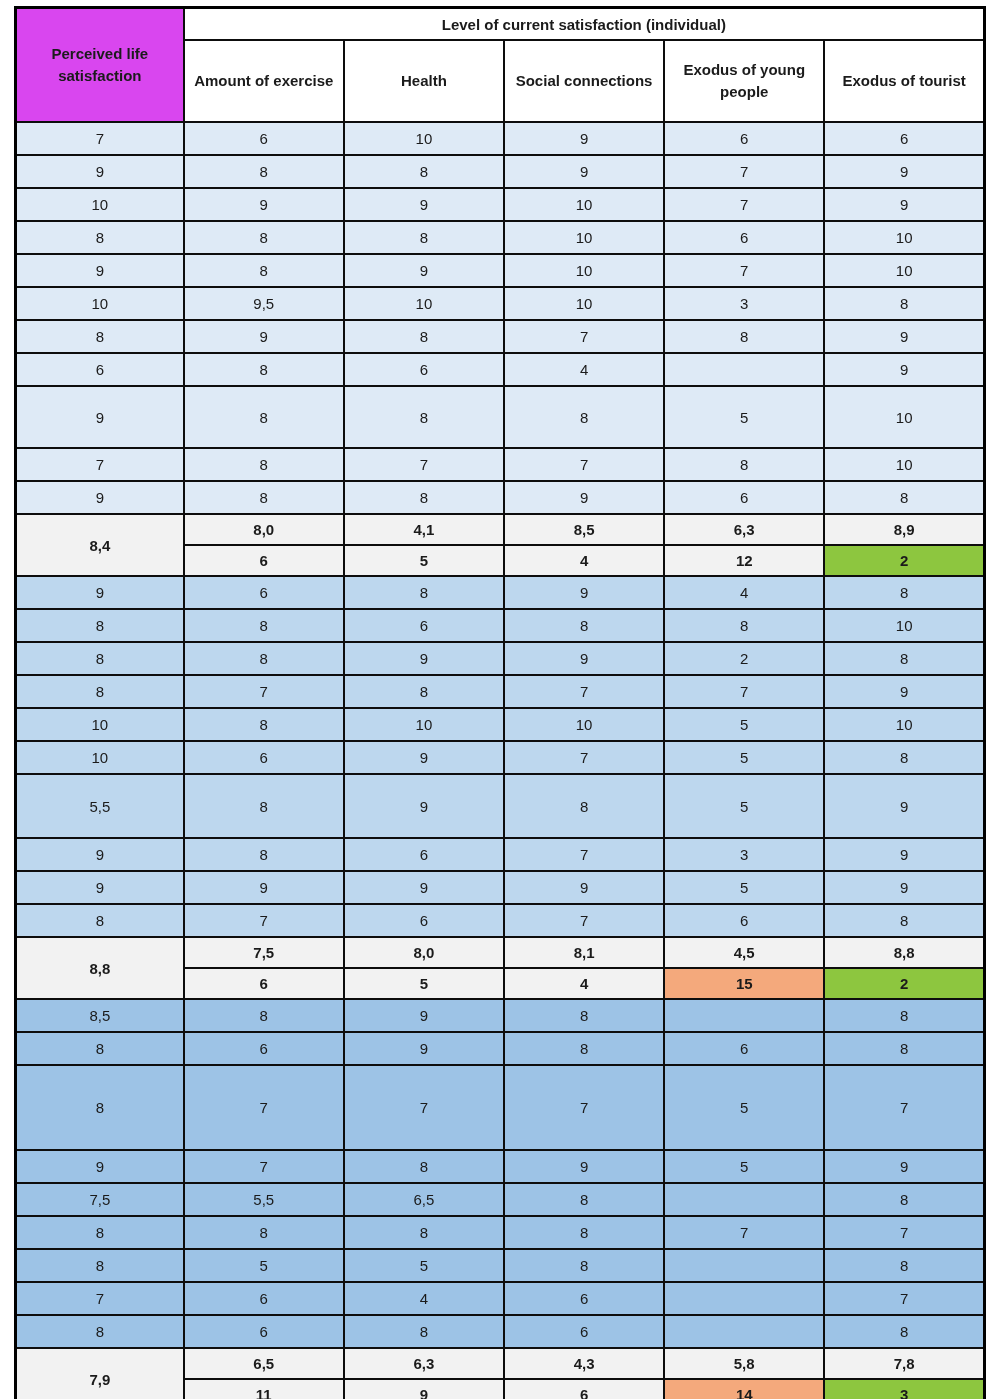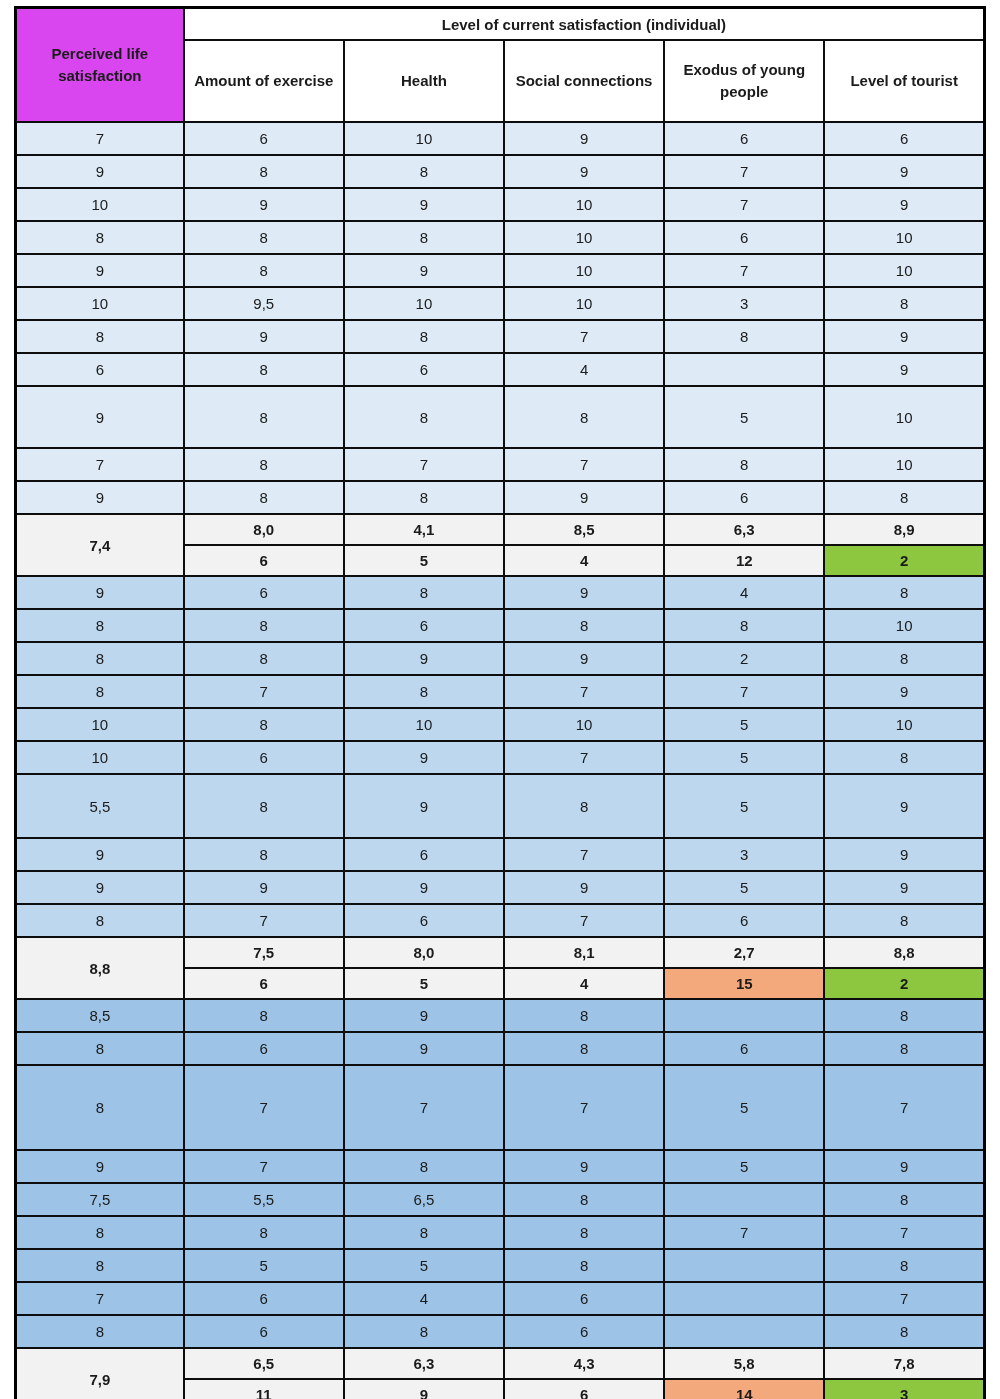--- a/index.html
+++ b/index.html
@@ -112,21 +112,21 @@
     <thead>
       <tr>
         <th class="row-label-head" rowspan="2">Perceived life satisfaction</th>
         <th class="group-head" colspan="5">Level of current satisfaction (individual)</th>
       </tr>
       <tr>
         <th class="col-head">Amount of exercise</th>
         <th class="col-head">Health</th>
         <th class="col-head">Social connections</th>
         <th class="col-head">Exodus of young people</th>
-        <th class="col-head">Level of tourist</th>
+        <th class="col-head">Exodus of tourist</th>
       </tr>
     </thead>
     <tbody id="table-body">
         <tr class="block-a">
           <td class="datacell">7</td>
           <td class="datacell">6</td>
           <td class="datacell">10</td>
           <td class="datacell">9</td>
           <td class="datacell">6</td>
           <td class="datacell">6</td>
@@ -205,21 +205,21 @@
         </tr>
         <tr class="block-a">
           <td class="datacell">9</td>
           <td class="datacell">8</td>
           <td class="datacell">8</td>
           <td class="datacell">9</td>
           <td class="datacell">6</td>
           <td class="datacell">8</td>
         </tr>
         <tr>
-          <td class="summary-label" rowspan="2">7,4</td>
+          <td class="summary-label" rowspan="2">8,4</td>
           <td class="summary-avg">8,0</td>
           <td class="summary-avg">4,1</td>
           <td class="summary-avg">8,5</td>
           <td class="summary-avg">6,3</td>
           <td class="summary-avg">8,9</td>
         </tr>
         <tr>
           <td class="summary-cnt">6</td>
           <td class="summary-cnt">5</td>
           <td class="summary-cnt">4</td>
@@ -304,21 +304,21 @@
           <td class="datacell">6</td>
           <td class="datacell">7</td>
           <td class="datacell">6</td>
           <td class="datacell">8</td>
         </tr>
         <tr>
           <td class="summary-label" rowspan="2">8,8</td>
           <td class="summary-avg">7,5</td>
           <td class="summary-avg">8,0</td>
           <td class="summary-avg">8,1</td>
-          <td class="summary-avg">2,7</td>
+          <td class="summary-avg">4,5</td>
           <td class="summary-avg">8,8</td>
         </tr>
         <tr>
           <td class="summary-cnt">6</td>
           <td class="summary-cnt">5</td>
           <td class="summary-cnt">4</td>
           <td class="summary-cnt hl-orange">15</td>
           <td class="summary-cnt hl-green">2</td>
         </tr>
         <tr class="block-c">

